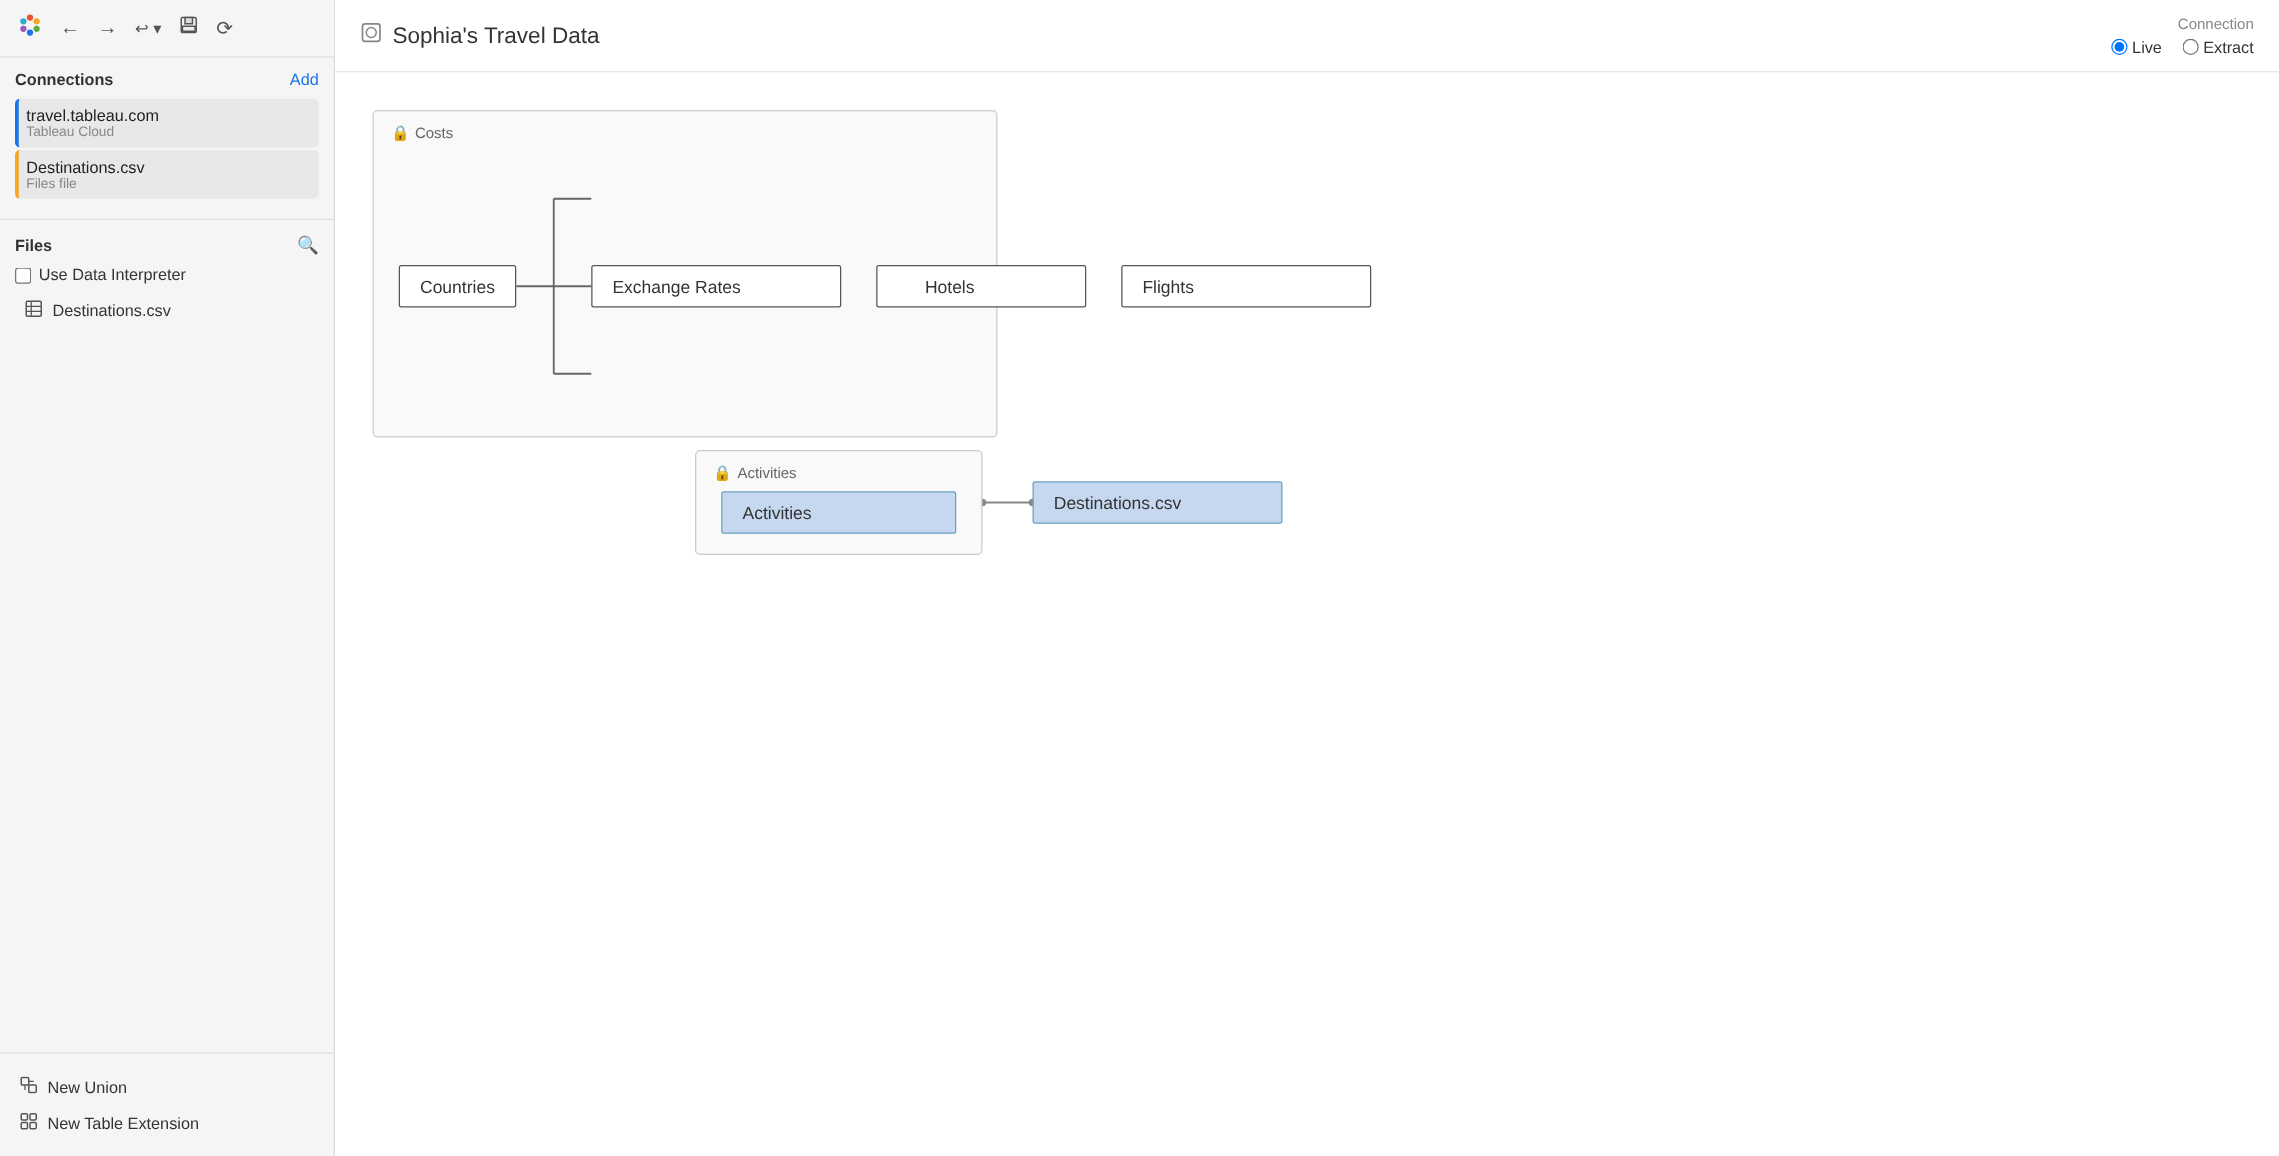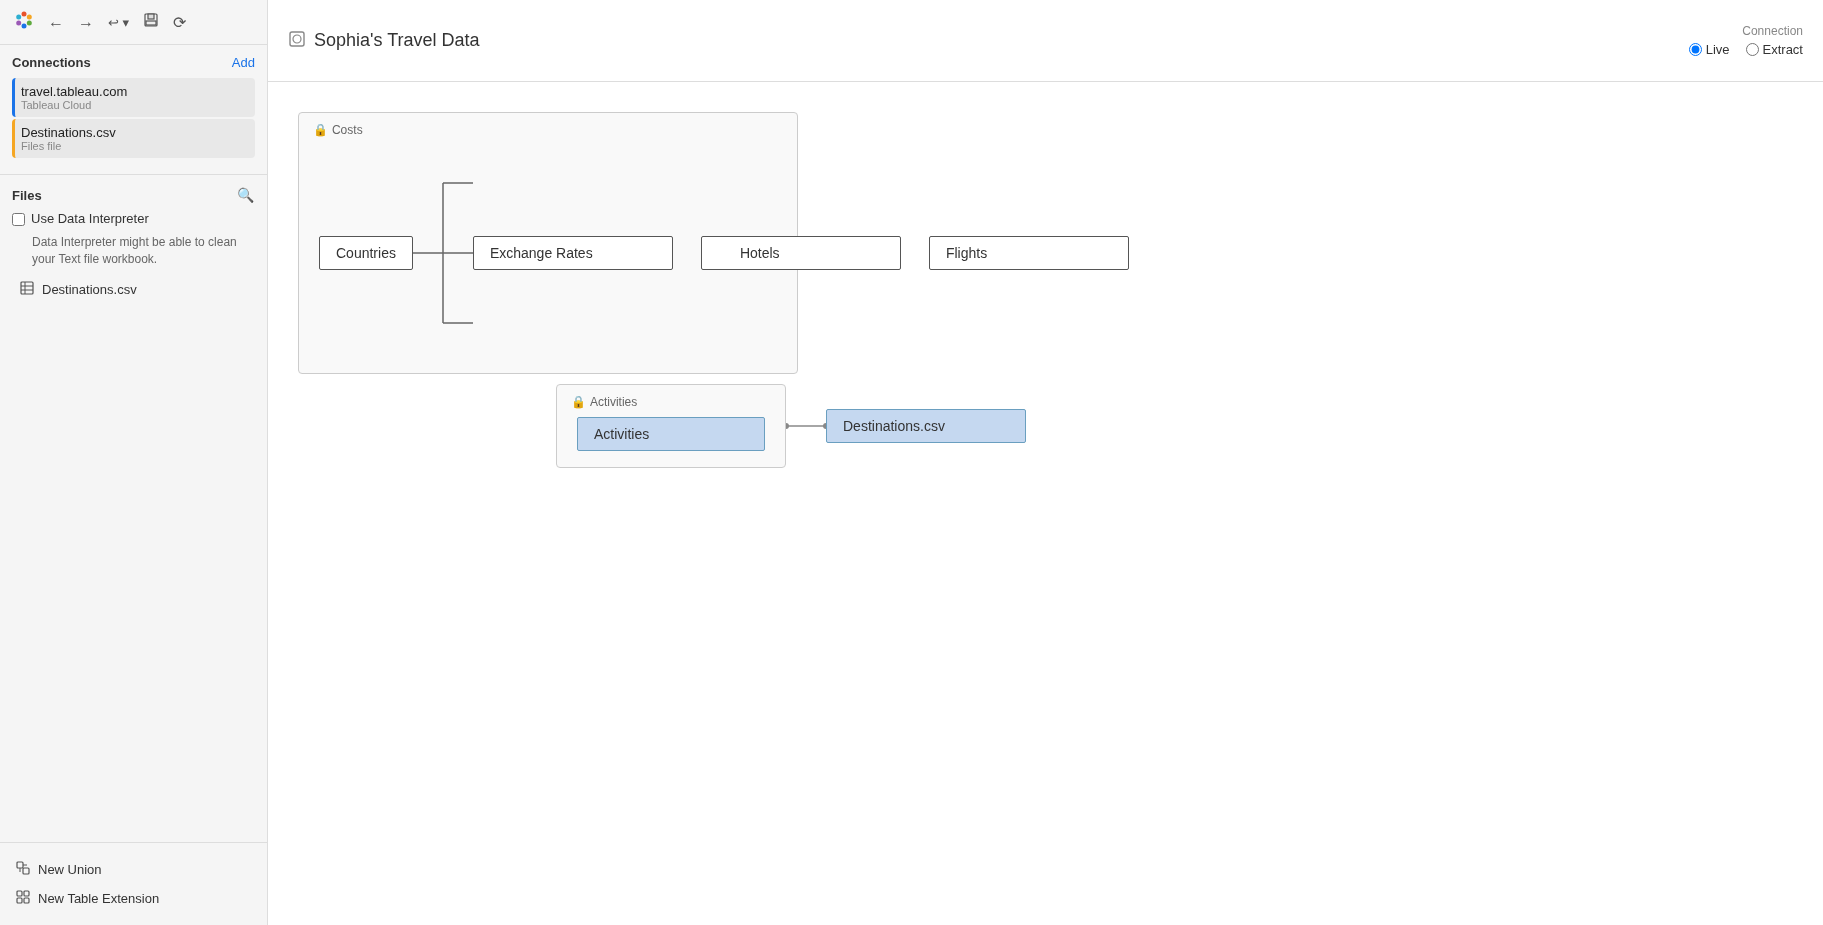--- a/index.html
+++ b/index.html
@@ -182,21 +182,21 @@
       display: flex;
       flex-direction: column;
       background: #fff;
       overflow: auto;
     }
 
     .main-header {
       display: flex;
       align-items: center;
       justify-content: space-between;
-      padding: 24px 20px;
+      padding: 12px 20px;
       border-bottom: 1px solid #ddd;
     }
 
     .page-title-area {
       display: flex;
       align-items: center;
       gap: 8px;
     }
 
     .page-title-icon {
@@ -370,21 +370,20 @@
   <div class="files-section">
     <div class="files-header">
       <span class="files-title">Files</span>
       <span class="search-icon-btn">🔍</span>
     </div>
 
     <div class="use-data-interpreter">
       <input type="checkbox" style="">
       <span class="data-interpreter-label">Use Data Interpreter</span>
     </div>
-    <div class="data-interpreter-desc">Data Interpreter might be able to clean your Text file workbook.</div>
 
     <div class="file-item">
       <span class="file-item-icon">
         <svg width="14" height="14" viewBox="0 0 14 14" fill="none">
           <rect x="1" y="1" width="12" height="12" rx="1" stroke="#555" stroke-width="1.2"></rect>
           <line x1="1" y1="5" x2="13" y2="5" stroke="#555" stroke-width="1"></line>
           <line x1="1" y1="9" x2="13" y2="9" stroke="#555" stroke-width="1"></line>
           <line x1="5" y1="1" x2="5" y2="13" stroke="#555" stroke-width="1"></line>
         </svg>
       </span>
@@ -465,21 +464,21 @@
 
             <line x1="30" y1="30" x2="60" y2="30" stroke="#666" stroke-width="1.5"></line>
 
             <line x1="30" y1="100" x2="60" y2="100" stroke="#666" stroke-width="1.5"></line>
 
             <line x1="30" y1="170" x2="60" y2="170" stroke="#666" stroke-width="1.5"></line>
           </svg>
 
           <div style="display:flex; gap:28px;">
             <div class="table-node" style="width:200px;">Exchange Rates</div>
-            <div class="table-node" style="width:200px;padding-left:38px;">Hotels</div>
+            <div class="table-node" style="width:168px;padding-left:38px;">Hotels</div>
             <div class="table-node" style="width:200px;">Flights</div>
           </div>
         </div>
       </div>
 
       <div style="display:flex; align-items:center; margin-top: 10px; margin-left: 258px;">
         <div class="activities-group" style="margin-left:0; margin-top:0;">
           <div class="group-label">
             <span class="group-icon">🔒</span>
             <span>Activities</span>

